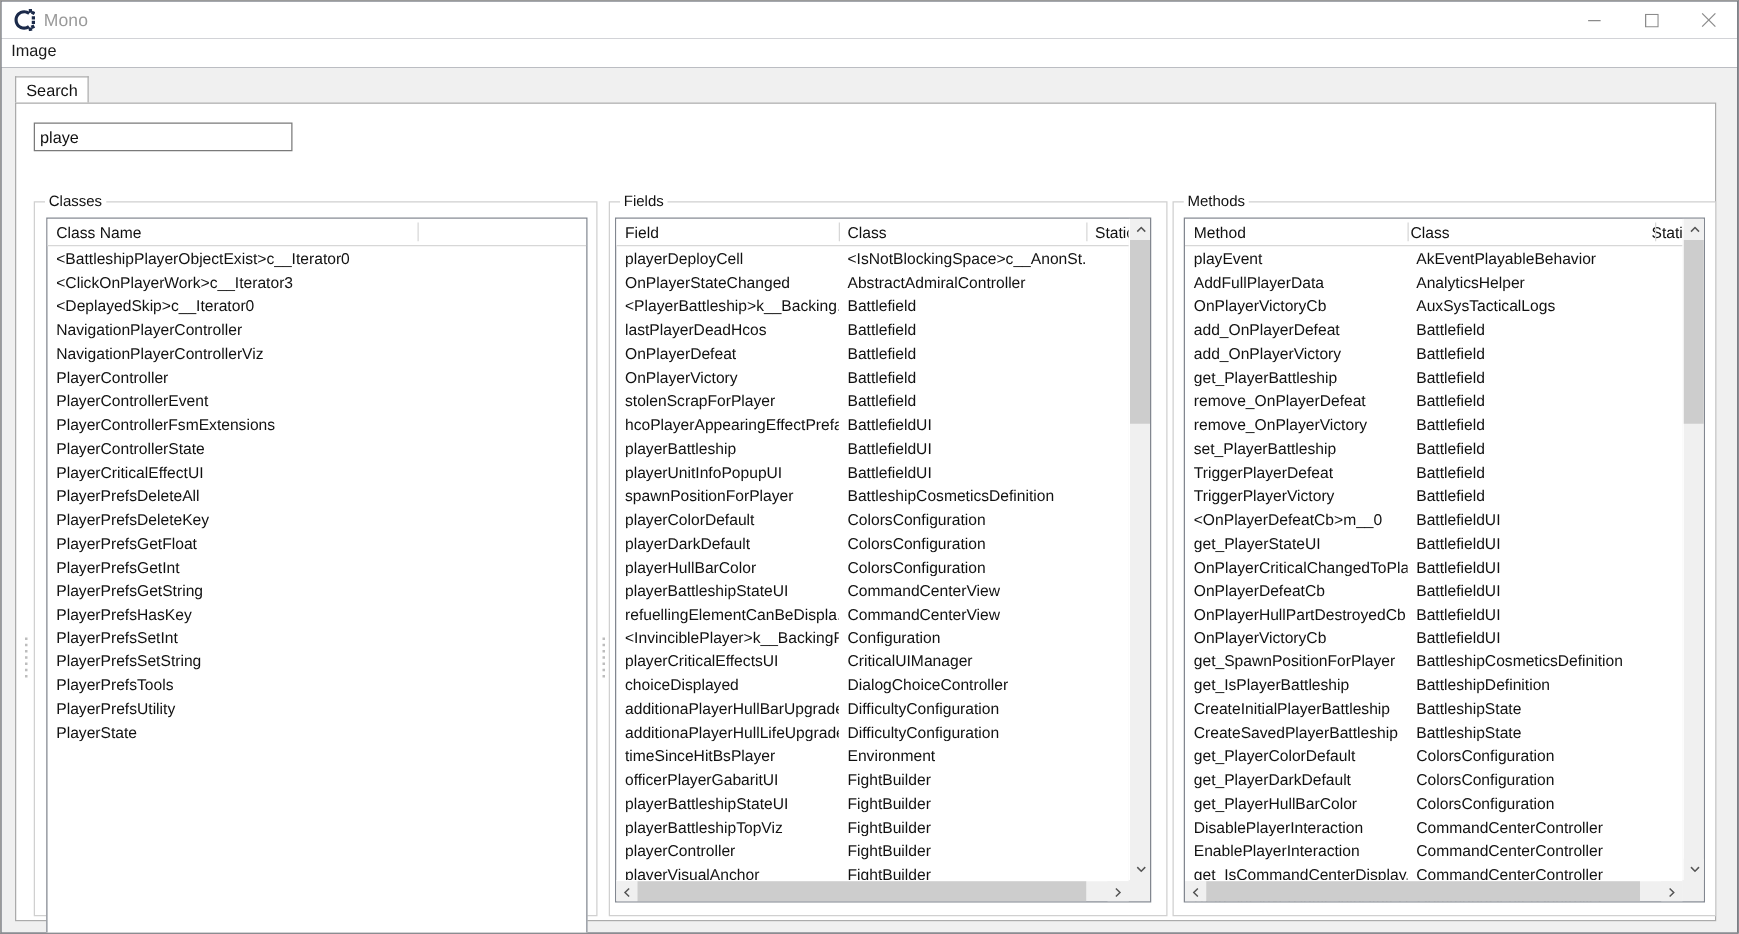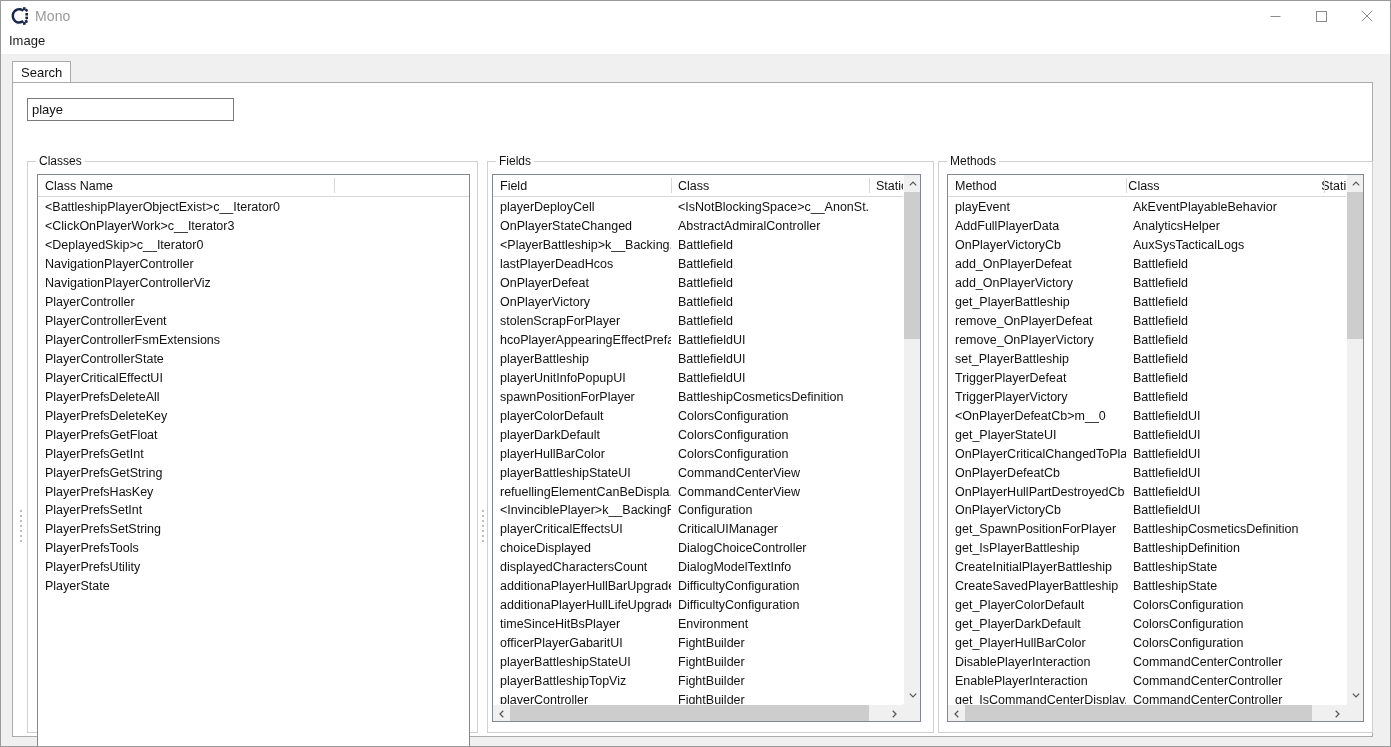--- a/index.html
+++ b/index.html
@@ -505,25 +505,20 @@
                 <div class="cell c-field">playerCriticalEffectsUI</div>
                 <div class="cell c-class">CriticalUIManager</div>
                 <div class="cell c-static"></div>
               </div>
               <div class="row">
                 <div class="cell c-field">choiceDisplayed</div>
                 <div class="cell c-class">DialogChoiceController</div>
                 <div class="cell c-static"></div>
               </div>
               <div class="row">
-                <div class="cell c-field">displayedCharactersCount</div>
-                <div class="cell c-class">DialogModelTextInfo</div>
-                <div class="cell c-static"></div>
-              </div>
-              <div class="row">
                 <div class="cell c-field">additionaPlayerHullBarUpgrade</div>
                 <div class="cell c-class">DifficultyConfiguration</div>
                 <div class="cell c-static"></div>
               </div>
               <div class="row">
                 <div class="cell c-field">additionaPlayerHullLifeUpgrade</div>
                 <div class="cell c-class">DifficultyConfiguration</div>
                 <div class="cell c-static"></div>
               </div>
               <div class="row">

